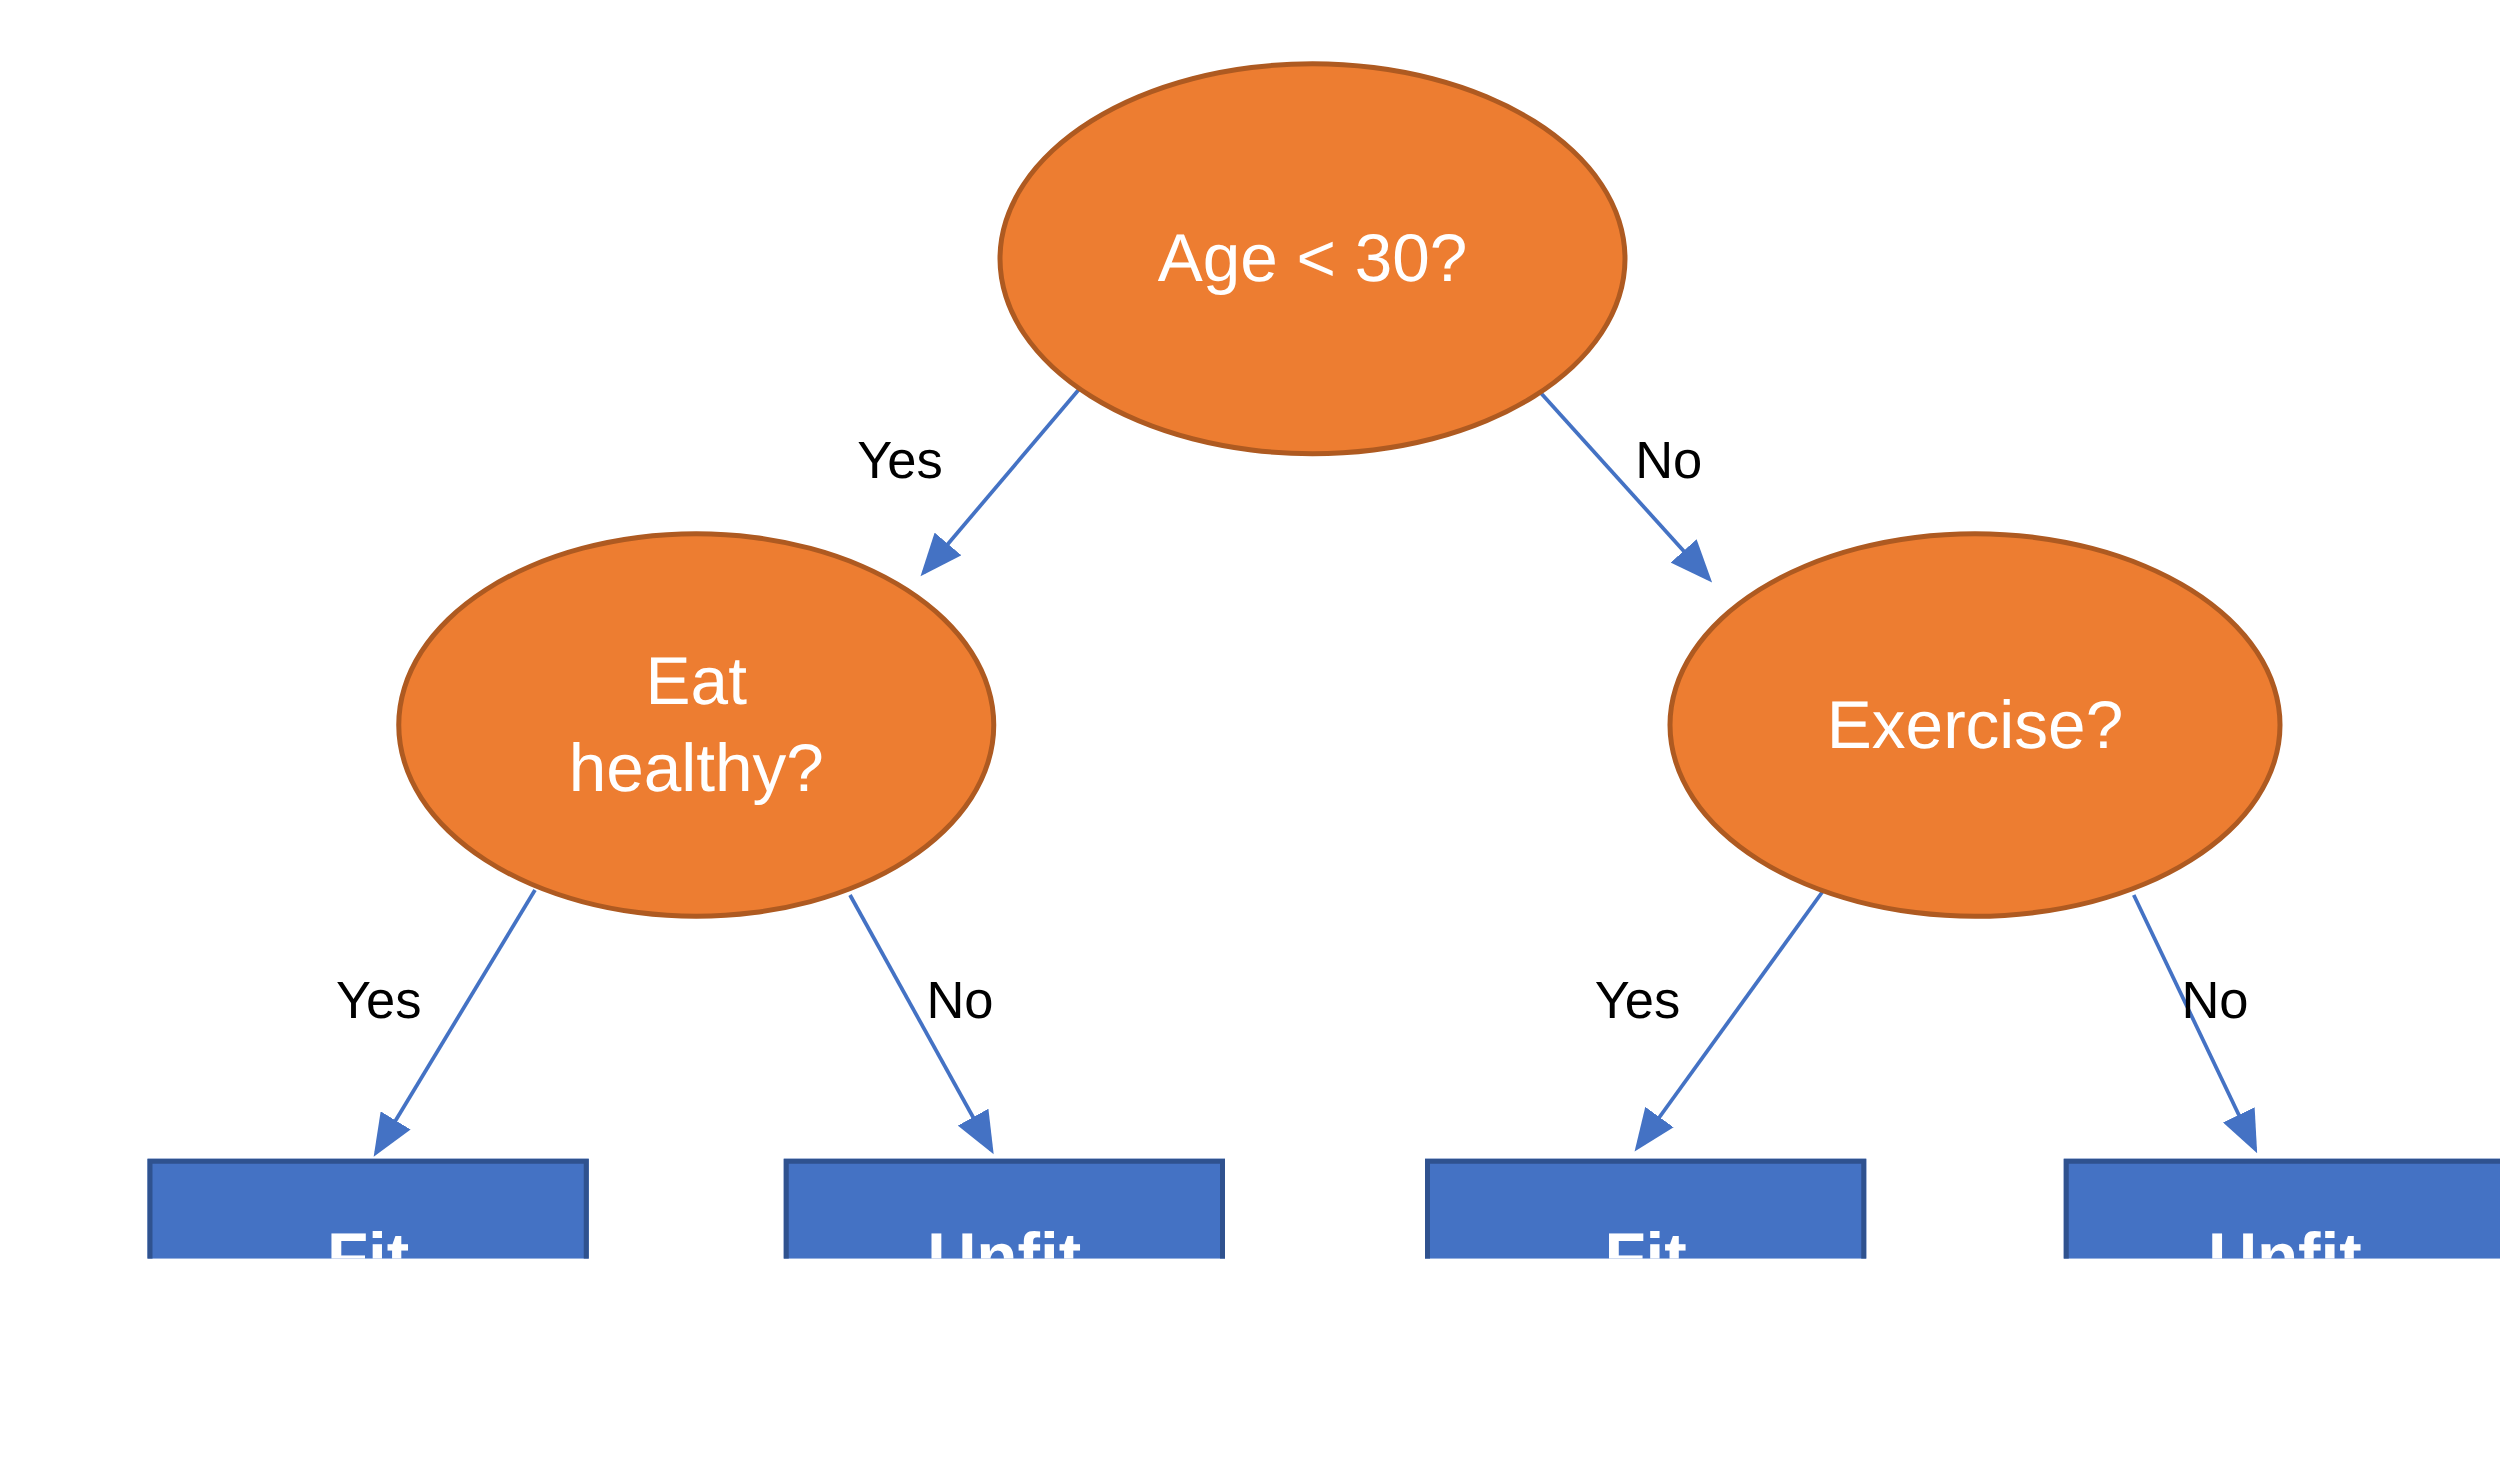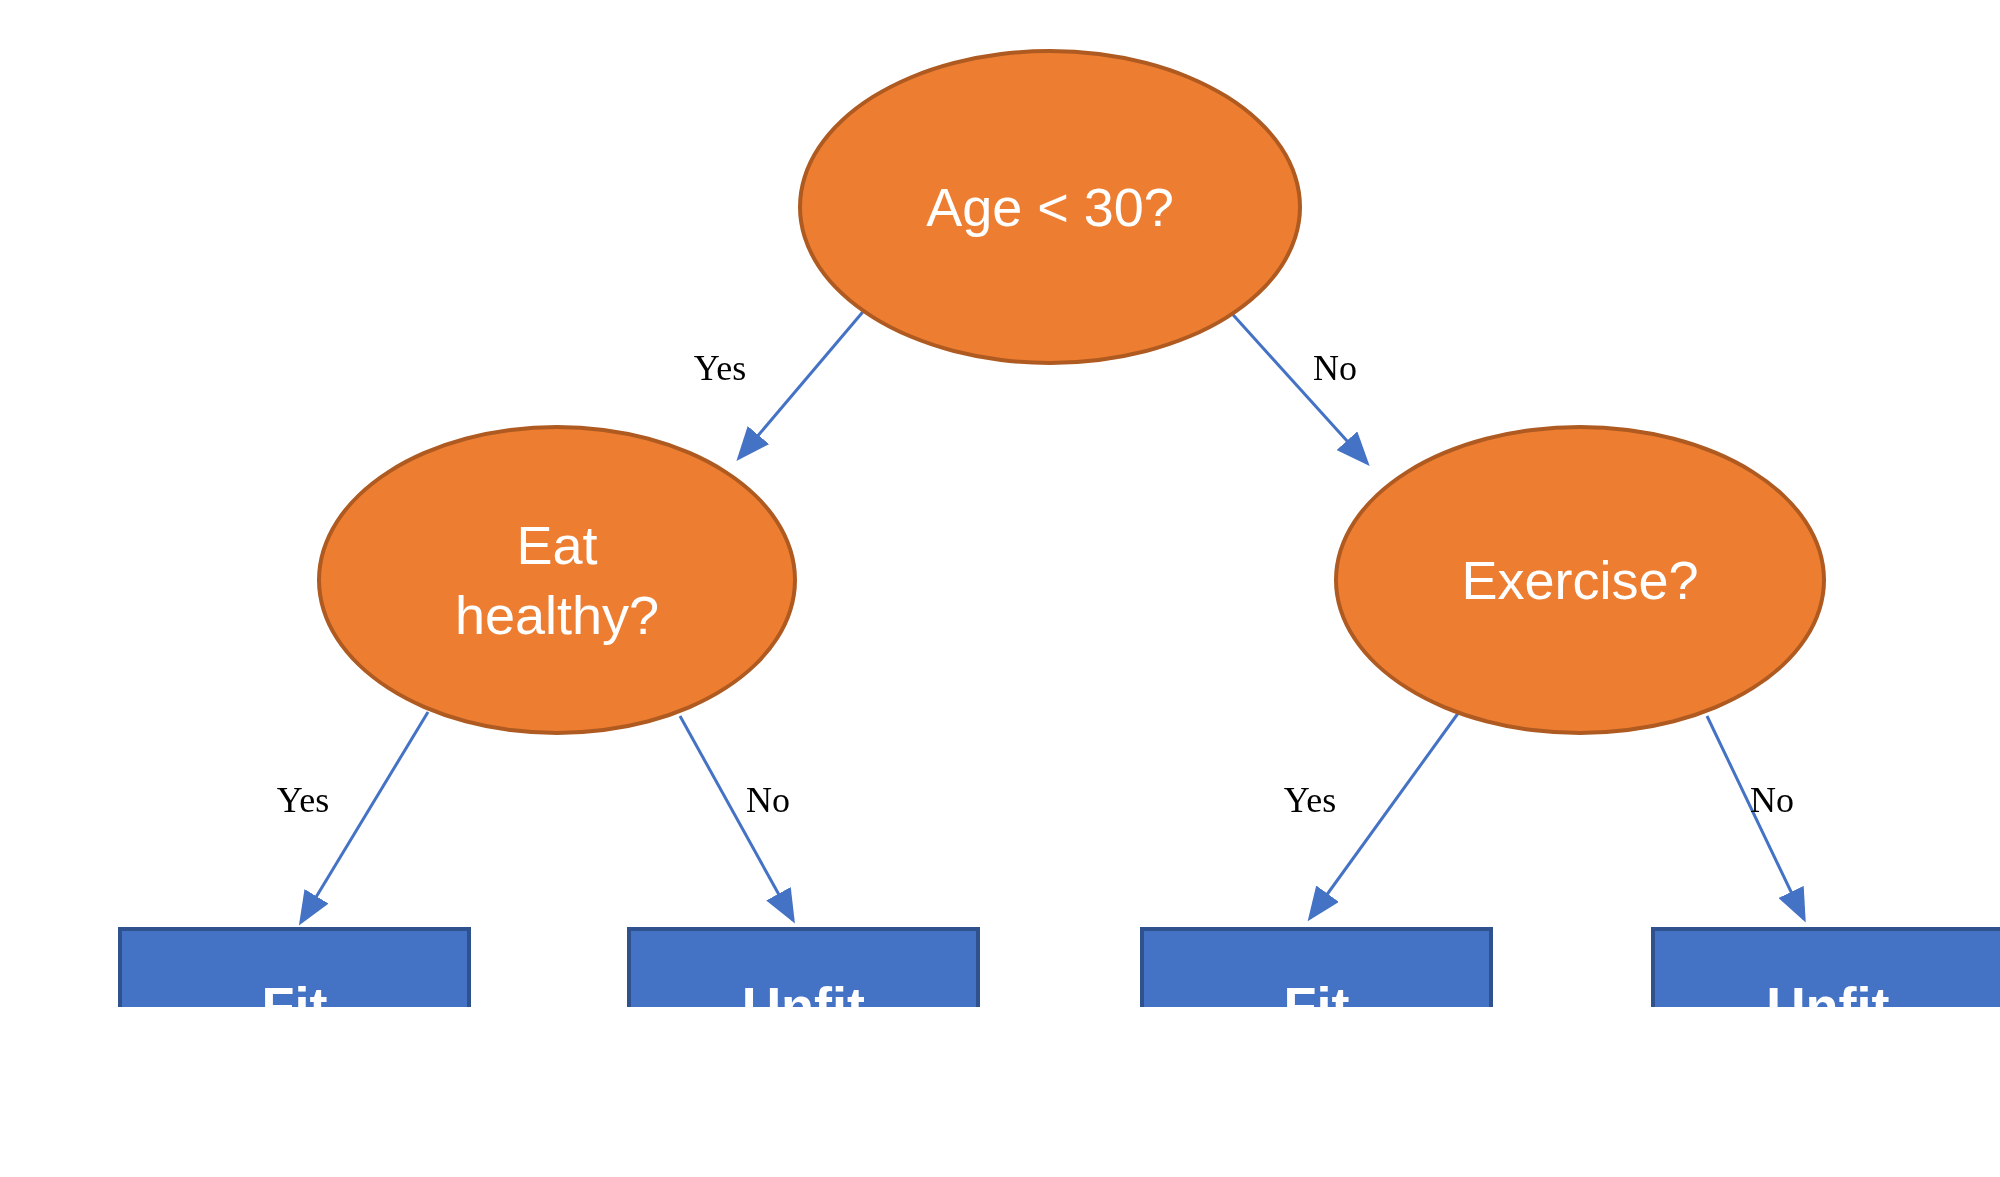--- a/index.html
+++ b/index.html
@@ -25,21 +25,21 @@
   .ellipse{border-radius:50%;}
   .node .lbl{font-size:54px;line-height:1.3;color:var(--node_text);}
   .leaf{
     position:absolute;display:flex;align-items:center;justify-content:center;
     background:var(--leaf_fill);border:4px solid var(--leaf_border);
     box-sizing:border-box;color:var(--node_text);font-weight:bold;
   }
   .leaf .lbl{font-size:54px;color:var(--node_text);}
   .edge-label{
     position:absolute;transform:translate(-50%,-50%);
-    font-size:36px;color:var(--label_text);white-space:nowrap;font-family:Liberation Serif, serif;
+    font-size:42px;color:var(--label_text);white-space:nowrap;
   }
   .wrap-narrow{width:300px;}
 </style>
 </head>
 <body>
 
 <div class="canvas">
 
   <svg class="edges" viewBox="0 0 2000 1177" xmlns="http://www.w3.org/2000/svg">
     <defs>

